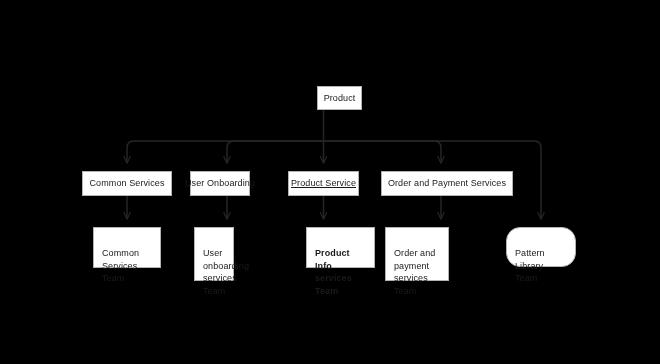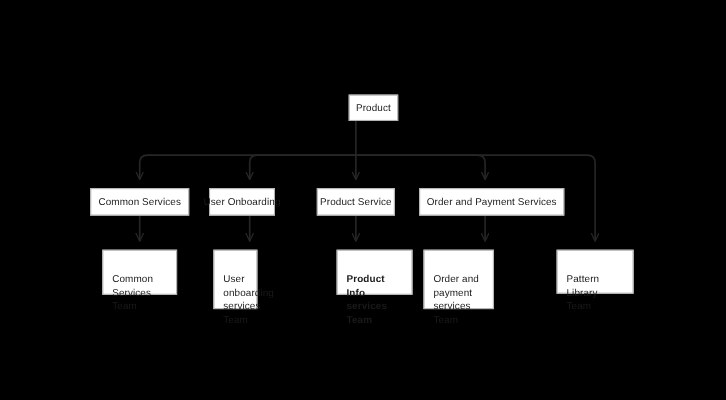--- a/index.html
+++ b/index.html
@@ -69,33 +69,33 @@
       <path d="M 227 196 L 227 219" marker-end="url(#arrow)"></path>
       <path d="M 323.5 196 L 323.5 219" marker-end="url(#arrow)"></path>
       <path d="M 441 196 L 441 219" marker-end="url(#arrow)"></path>
     </g>
   </svg>
 
   <div class="node center" style="left:301px; top:86px; width:45px; height:24px;margin-left:16px;">Product</div>
 
   <div class="node center" style="left:82px; top:171px; width:90px; height:25px;text-align:center;">Common Services</div>
   <div class="node center" style="left:190px; top:171px; width:60px; height:25px;">User Onboarding</div>
-  <div class="node center" style="left:288px; top:171px; width:71px; height:25px;">Product Service</div>
+  <div class="node center" style="left:288px; top:171px; width:71px; height:25px;text-decoration:underline;">Product Service</div>
   <div class="node center" style="left:381px; top:171px; width:132px; height:25px;">Order and Payment Services</div>
 
   <div class="node" style="left:93px; top:227px; width:68px; height:41px;">Common
 Services
 Team</div>
   <div class="node" style="left:194px; top:227px; width:40px; height:54px;">User
 onboarding
 services
 Team</div>
   <div class="node" style="left:306px; top:227px; width:69px; height:41px;font-weight:bold;">Product Info
 services
 Team</div>
   <div class="node" style="left:385px; top:227px; width:64px; height:54px;">Order and
 payment
 services
 Team</div>
-  <div class="node" style="left:506px; top:227px; width:70px; height:29px;">Pattern
+  <div class="node" style="left:506px; top:227px; width:70px; height:29px;border-radius:14px;">Pattern
 Library Team</div>
 
 </div>
 
 </body></html>

